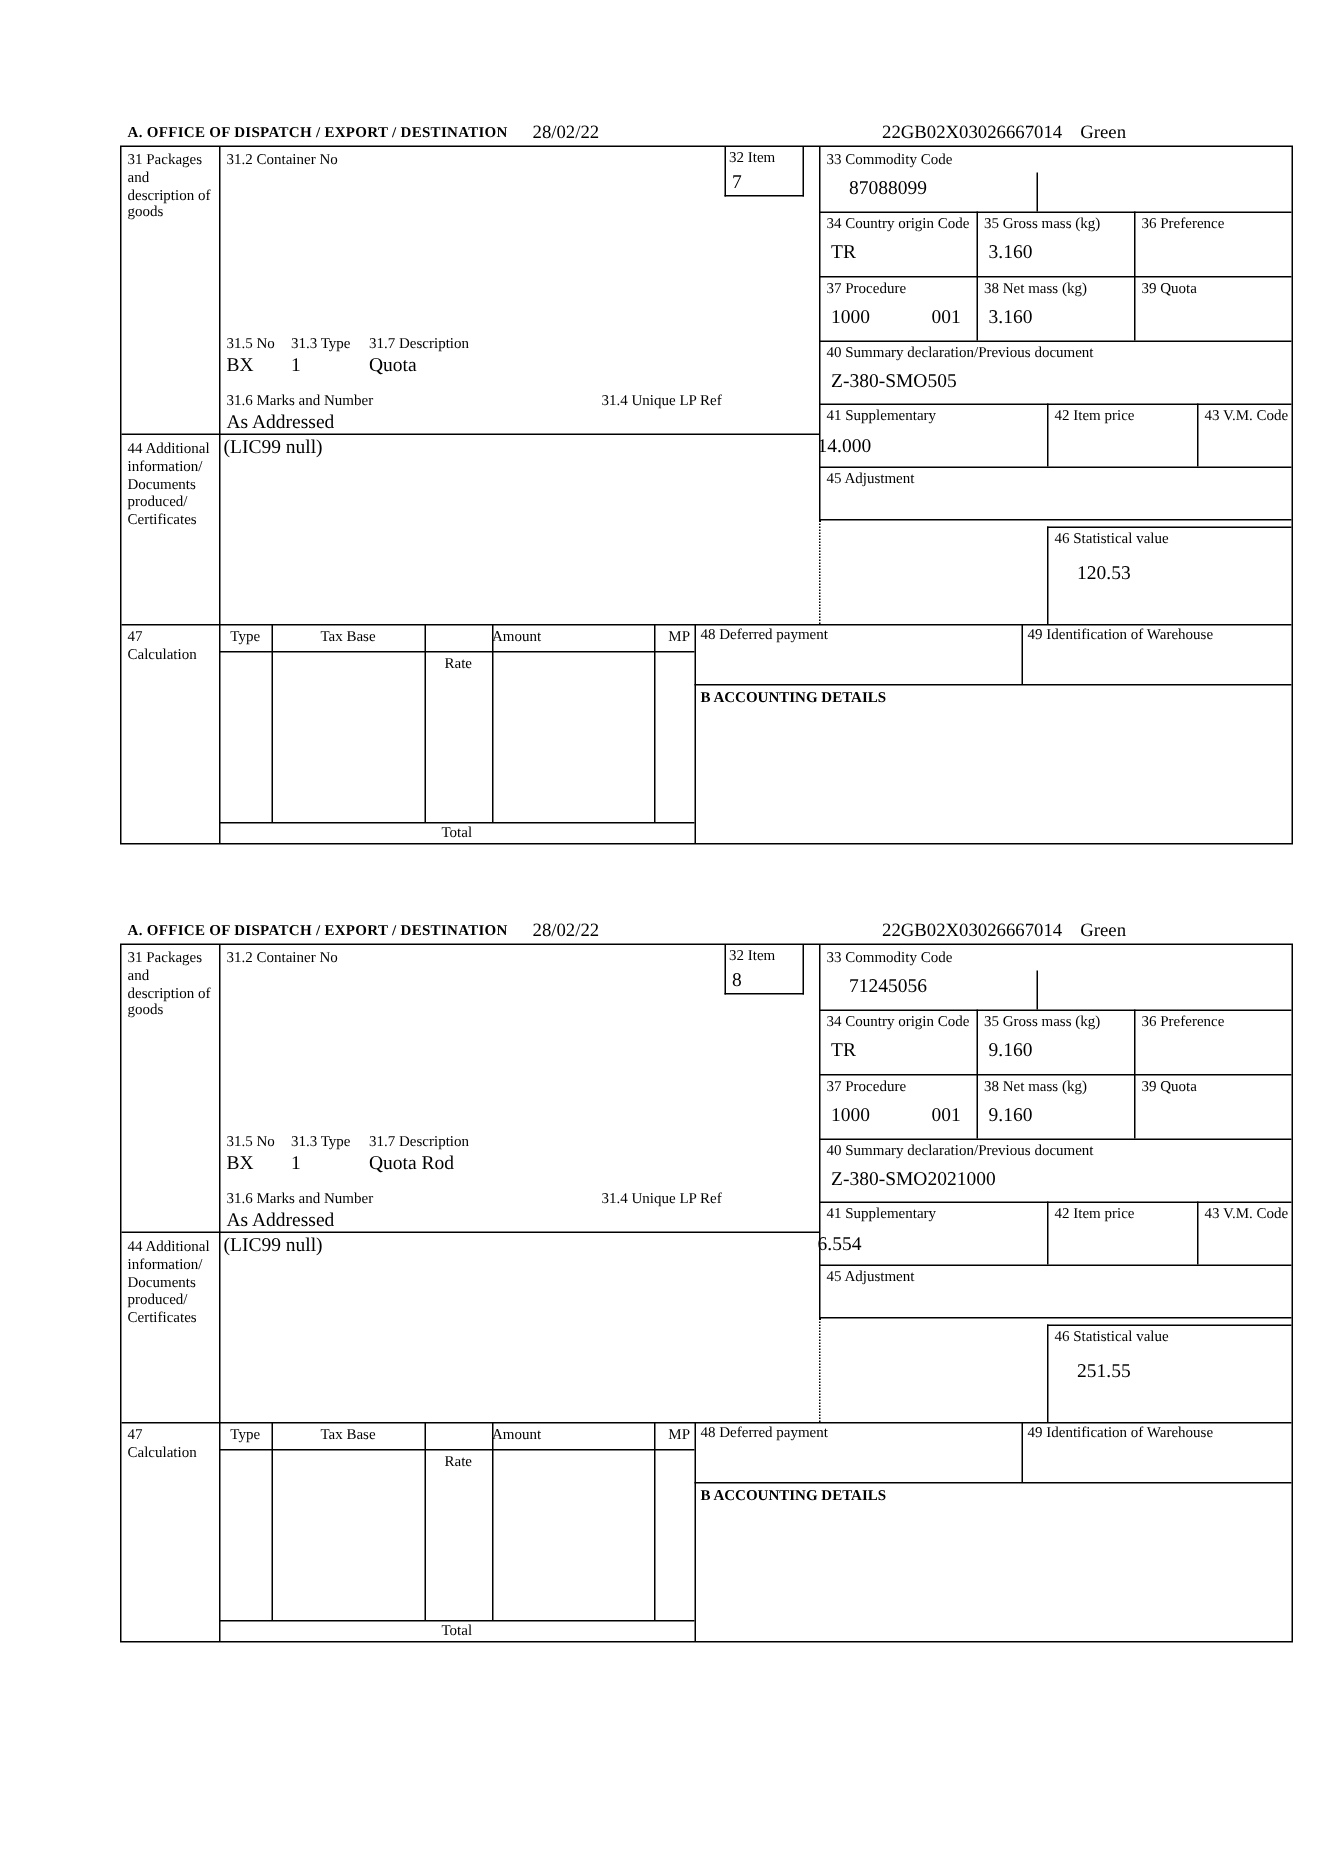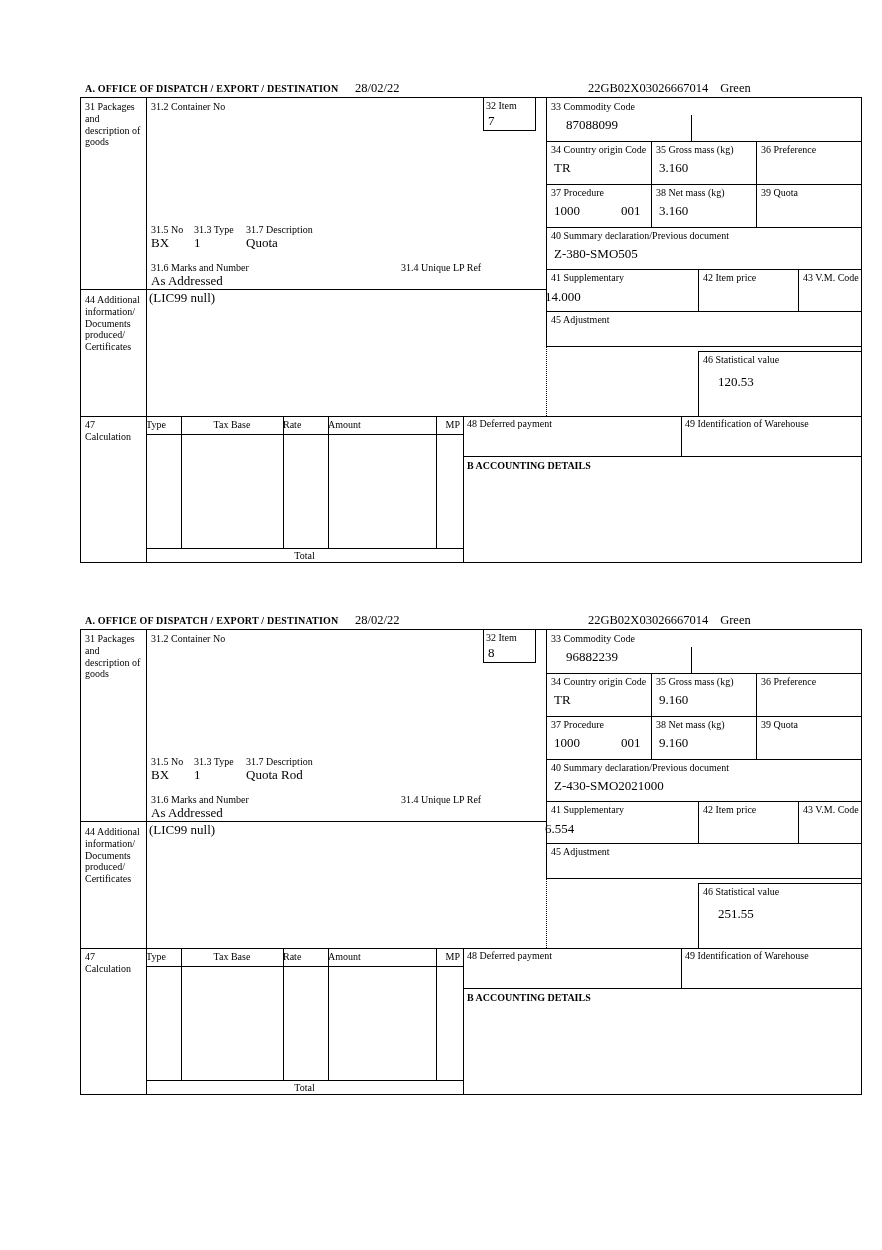--- a/index.html
+++ b/index.html
@@ -79,23 +79,23 @@
   .p-b41{left:470px;top:174px}
   .p-b41v{left:464px;top:191px}
   .p-b42{left:622px;top:174px}
   .p-b43{left:722px;top:174px}
   .p-b44{left:4px;top:196px;width:55px}
   .p-b44v{left:68px;top:192px}
   .p-b45{left:470px;top:216px}
   .p-b46{left:622px;top:256px}
   .p-b46v{left:637px;top:276px}
   .p-b47{left:4px;top:321px;width:56px}
-  .p-tht{left:65px;top:321px;width:35px;text-align:left}
+  .p-tht{left:65px;top:321px;width:35px;text-align:center}
   .p-thb{left:100px;top:321px;width:102px;text-align:center}
-  .p-thr{left:202px;top:321px;width:45px;}
+  .p-thr{left:202px;top:339px;width:45px;text-align:center}
   .p-tha{left:247px;top:321px;width:108px;text-align:left}
   .p-thm{left:352px;top:321px;width:27px;text-align:right}
   .p-total{left:65px;top:452px;width:317px;text-align:center}
   .p-b48{left:386px;top:320px}
   .p-b49{left:604px;top:320px}
   .p-acct{left:386px;top:362px}
 </style>
 </head>
 <body>
 
@@ -249,27 +249,27 @@
       <span class="lbl p-thb">Tax Base</span>
       <span class="lbl p-thr">Rate</span>
       <span class="lbl p-tha">Amount</span>
       <span class="lbl p-thm">MP</span>
       <span class="lbl p-total">Total</span>
       <span class="lbl p-b48">48 Deferred payment</span>
       <span class="lbl p-b49">49 Identification of Warehouse</span>
       <span class="lbl bold p-acct">B ACCOUNTING DETAILS</span>
 
       <span class="val p-b32v">8</span>
-      <span class="val p-b33v">96882239</span>
+      <span class="val p-b33v">71245056</span>
       <span class="val p-b34v">TR</span>
       <span class="val p-b35v">9.160</span>
       <span class="val p-b37v">1000</span>
       <span class="val p-b37v2">001</span>
       <span class="val p-b38v">9.160</span>
-      <span class="val p-b40v">Z-430-SMO2021000</span>
+      <span class="val p-b40v">Z-380-SMO2021000</span>
       <span class="val p-b315v">BX</span>
       <span class="val p-b313v">1</span>
       <span class="val p-b317v">Quota Rod</span>
       <span class="val p-b316v">As Addressed</span>
       <span class="val p-b41v">6.554</span>
       <span class="val p-b44v">(LIC99 null)</span>
       <span class="val p-b46v">251.55</span>
     </div>
   </section>
 

